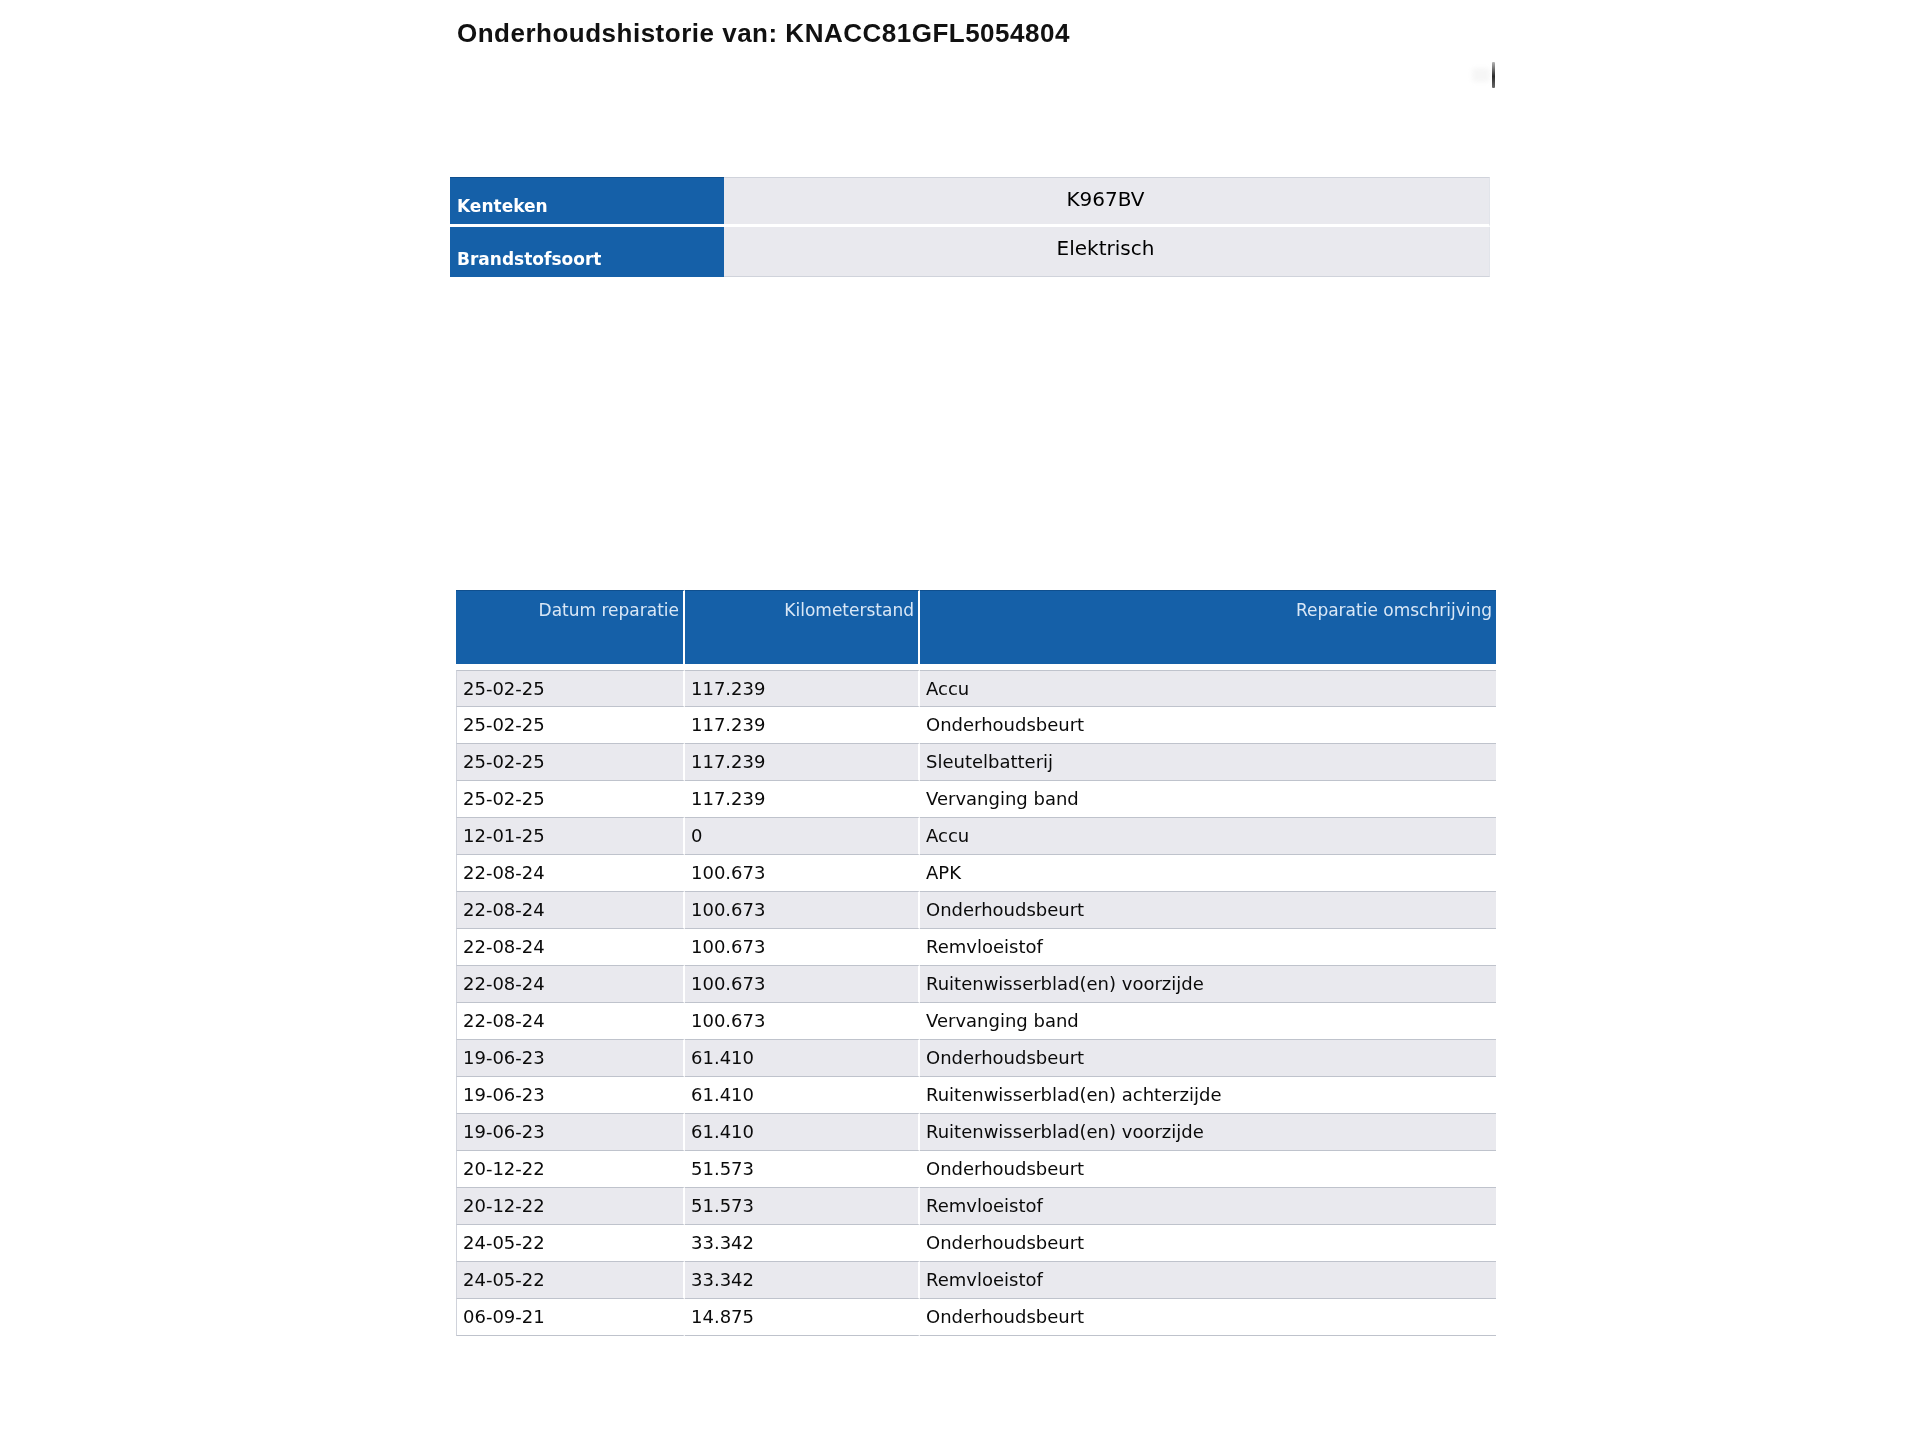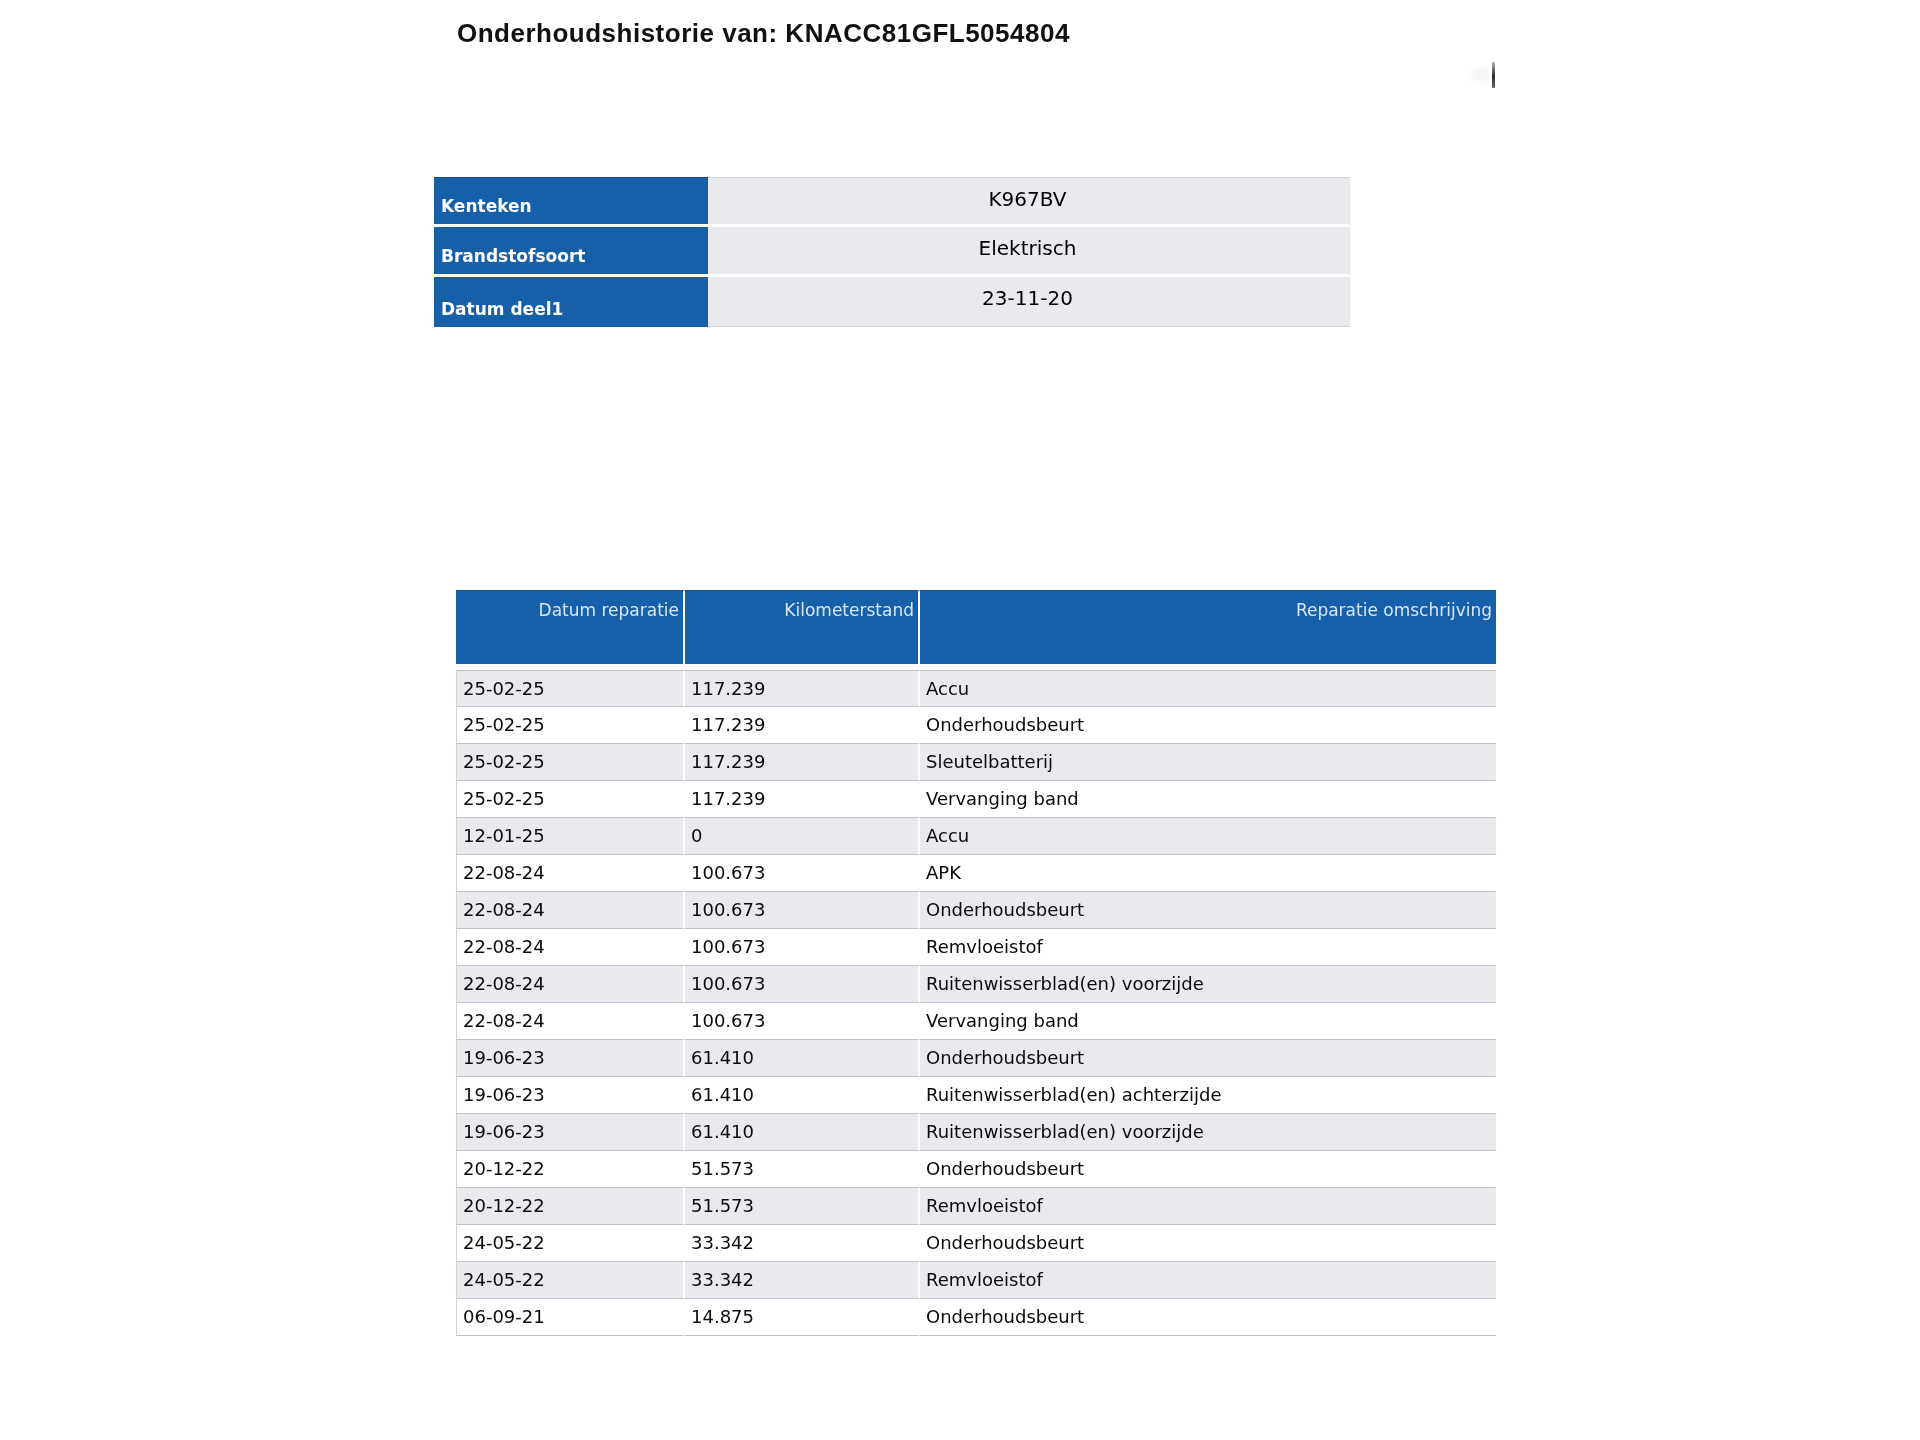--- a/index.html
+++ b/index.html
@@ -31,21 +31,21 @@
     border-radius:1px;
   }
   .crop-artifact-smudge{
     position:absolute;left:1472px;top:68px;width:18px;height:14px;
     background:#cfcfcf;opacity:.18;border-radius:4px;filter:blur(2px);
   }
 
   
   table{border-collapse:separate;border-spacing:0;}
   .info-table{
-    position:absolute;left:434px;top:177px;width:916px;
+    position:absolute;left:450px;top:177px;width:1040px;
     table-layout:fixed;
   }
   .info-table th{
     width:274px;height:50px;
     background:var(--blue);
     color:#fff;font-size:17px;font-weight:bold;text-align:left;
     vertical-align:bottom;padding:0 6px 8px 7px;
     border-bottom:3px solid #fff;
     white-space:nowrap;
   }
@@ -105,24 +105,20 @@
 
 <table class="info-table">
   <tbody>
       <tr>
         <th>Kenteken</th>
         <td>K967BV</td>
       </tr>
       <tr>
         <th>Brandstofsoort</th>
         <td>Elektrisch</td>
-      </tr>
-      <tr>
-        <th>Datum deel1</th>
-        <td>23-11-20</td>
       </tr>
     </tbody>
 </table>
 
 <table class="main-table">
   <colgroup>
       <col class="c1">
       <col class="c2">
       <col class="c3">
     </colgroup>

